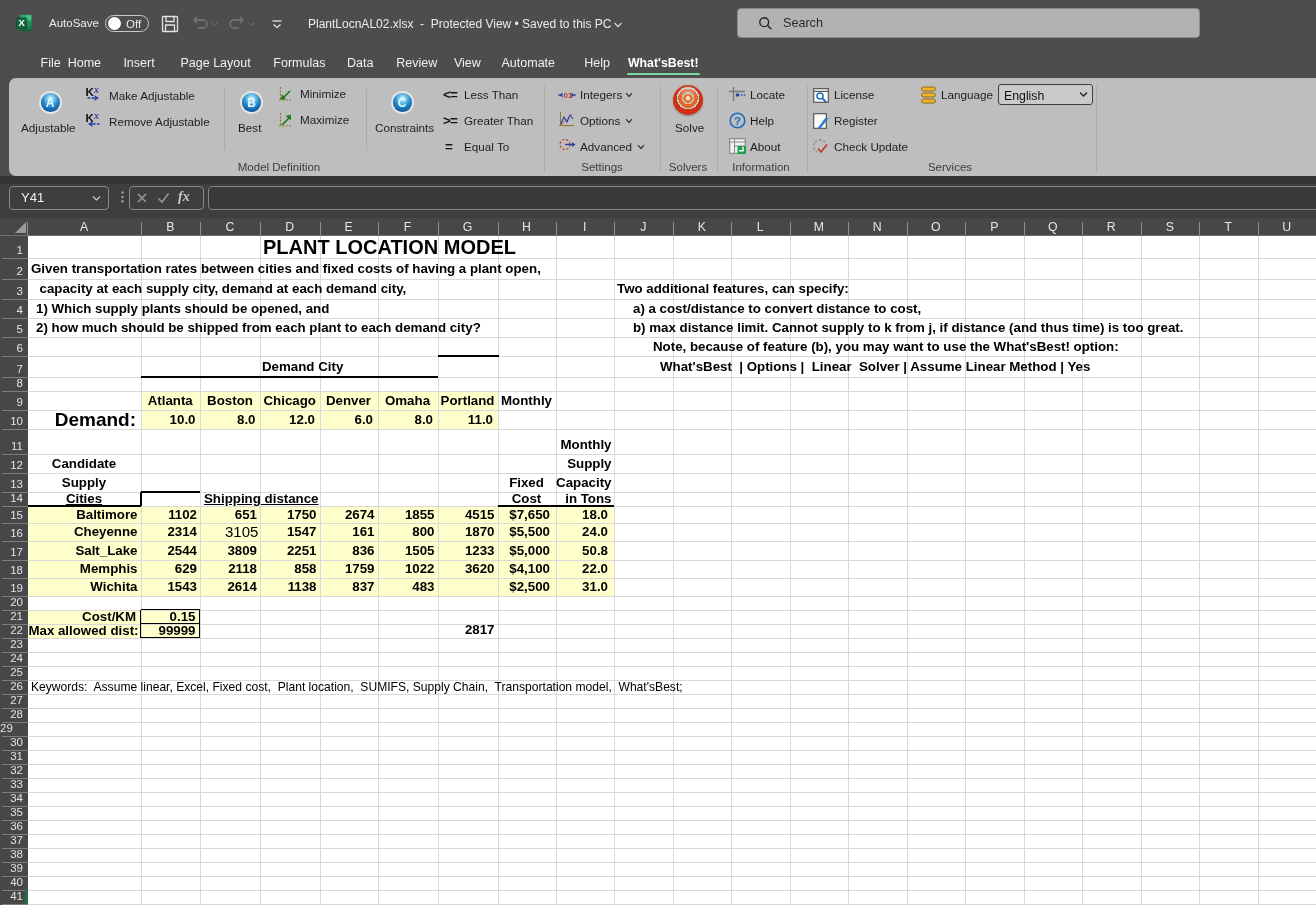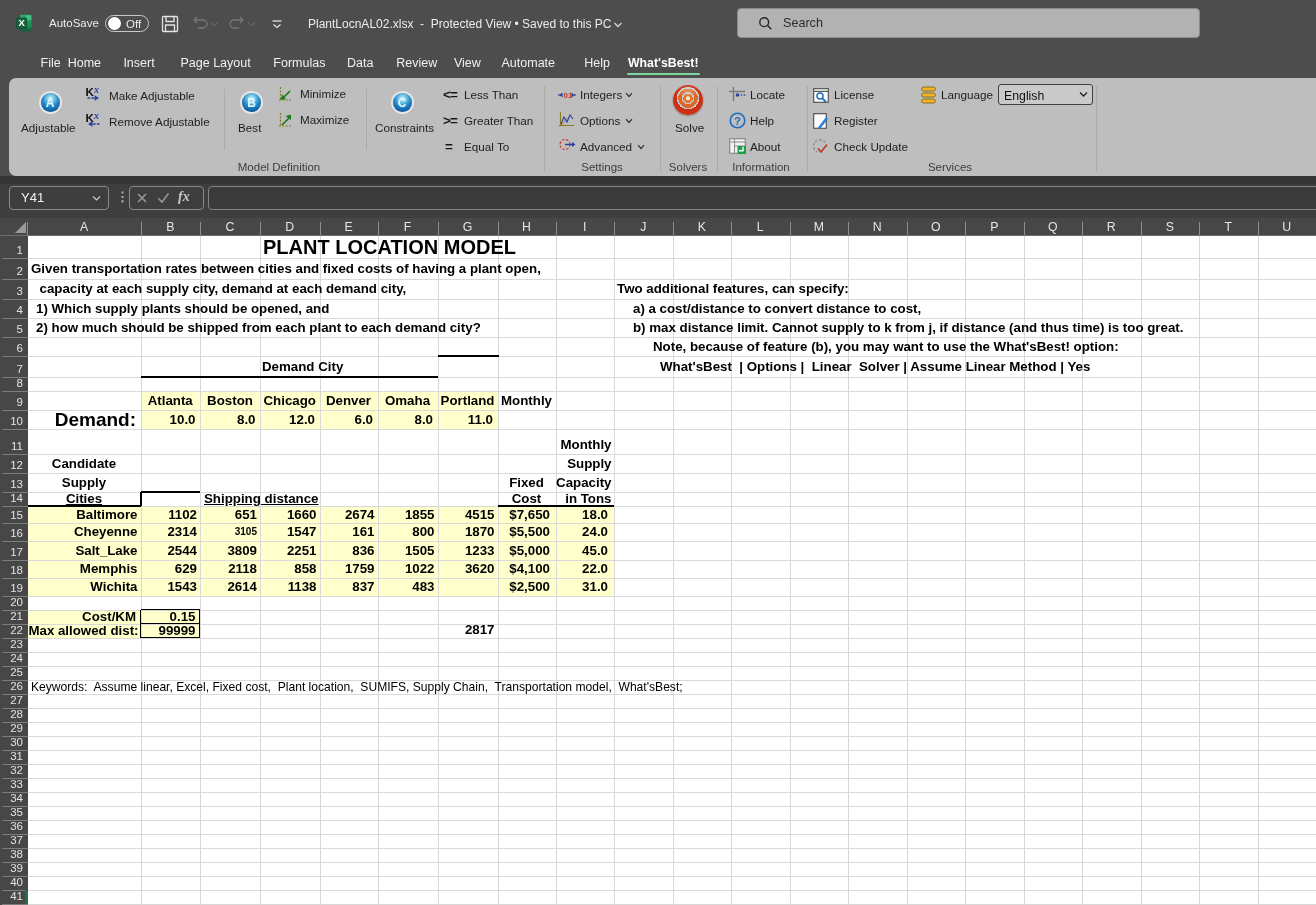--- a/index.html
+++ b/index.html
@@ -375,21 +375,21 @@
 <div class="ab ct" style="left:0;top:651.5px;width:23px;text-align:right;color:#e2e2e2;font-size:11.5px;line-height:13px;">24</div>
 <div class="ab" style="left:2px;top:666.0px;width:25.5px;height:1px;background:#7d7d7d;"></div>
 <div class="ab ct" style="left:0;top:665.5px;width:23px;text-align:right;color:#e2e2e2;font-size:11.5px;line-height:13px;">25</div>
 <div class="ab" style="left:2px;top:680.0px;width:25.5px;height:1px;background:#7d7d7d;"></div>
 <div class="ab ct" style="left:0;top:679.5px;width:23px;text-align:right;color:#e2e2e2;font-size:11.5px;line-height:13px;">26</div>
 <div class="ab" style="left:2px;top:694.0px;width:25.5px;height:1px;background:#7d7d7d;"></div>
 <div class="ab ct" style="left:0;top:693.5px;width:23px;text-align:right;color:#e2e2e2;font-size:11.5px;line-height:13px;">27</div>
 <div class="ab" style="left:2px;top:708.0px;width:25.5px;height:1px;background:#7d7d7d;"></div>
 <div class="ab ct" style="left:0;top:707.5px;width:23px;text-align:right;color:#e2e2e2;font-size:11.5px;line-height:13px;">28</div>
 <div class="ab" style="left:2px;top:722.0px;width:25.5px;height:1px;background:#7d7d7d;"></div>
-<div class="ab ct" style="left:0;top:721.5px;width:23px;text-align:right;color:#e2e2e2;font-size:11.5px;line-height:13px;">29</div>
+<div class="ab ct" style="left:0;top:721.5px;width:23px;color:#e2e2e2;font-size:11.5px;line-height:13px;">29</div>
 <div class="ab" style="left:2px;top:736.0px;width:25.5px;height:1px;background:#7d7d7d;"></div>
 <div class="ab ct" style="left:0;top:735.5px;width:23px;text-align:right;color:#e2e2e2;font-size:11.5px;line-height:13px;">30</div>
 <div class="ab" style="left:2px;top:750.0px;width:25.5px;height:1px;background:#7d7d7d;"></div>
 <div class="ab ct" style="left:0;top:749.5px;width:23px;text-align:right;color:#e2e2e2;font-size:11.5px;line-height:13px;">31</div>
 <div class="ab" style="left:2px;top:764.0px;width:25.5px;height:1px;background:#7d7d7d;"></div>
 <div class="ab ct" style="left:0;top:763.5px;width:23px;text-align:right;color:#e2e2e2;font-size:11.5px;line-height:13px;">32</div>
 <div class="ab" style="left:2px;top:778.0px;width:25.5px;height:1px;background:#7d7d7d;"></div>
 <div class="ab ct" style="left:0;top:777.5px;width:23px;text-align:right;color:#e2e2e2;font-size:11.5px;line-height:13px;">33</div>
 <div class="ab" style="left:2px;top:792.0px;width:25.5px;height:1px;background:#7d7d7d;"></div>
 <div class="ab ct" style="left:0;top:791.5px;width:23px;text-align:right;color:#e2e2e2;font-size:11.5px;line-height:13px;">34</div>
@@ -516,44 +516,44 @@
 <div class="ab ct" style="left:27.50px;top:473.00px;width:113.00px;line-height:19px;text-align:center;font-size:13.3px;font-weight:bold;color:#000;">Supply</div>
 <div class="ab ct" style="left:497.50px;top:473.00px;width:58.00px;line-height:19px;text-align:center;font-size:13.3px;font-weight:bold;color:#000;">Fixed</div>
 <div class="ab ct" style="left:555.50px;top:473.00px;width:56.00px;line-height:19px;text-align:right;font-size:13.3px;font-weight:bold;color:#000;">Capacity</div>
 <div class="ab ct" style="left:27.50px;top:492.00px;width:113.00px;line-height:14px;text-align:center;font-size:13.3px;font-weight:bold;color:#000;"><span style="text-decoration:underline;">Cities</span></div>
 <div class="ab ct" style="left:204.00px;top:492.00px;line-height:14px;font-size:13.3px;font-weight:bold;color:#000;"><span style="text-decoration:underline;">Shipping distance</span></div>
 <div class="ab ct" style="left:497.50px;top:492.00px;width:58.00px;line-height:14px;text-align:center;font-size:13.3px;font-weight:bold;color:#000;">Cost</div>
 <div class="ab ct" style="left:555.50px;top:492.00px;width:56.00px;line-height:14px;text-align:right;font-size:13.3px;font-weight:bold;color:#000;">in&nbsp;Tons</div>
 <div class="ab ct" style="left:27.50px;top:506.00px;width:110.00px;line-height:17px;text-align:right;font-size:13.3px;font-weight:bold;color:#000;">Baltimore</div>
 <div class="ab ct" style="left:140.50px;top:506.00px;width:56.50px;line-height:17px;text-align:right;font-size:13.3px;font-weight:bold;color:#000;">1102</div>
 <div class="ab ct" style="left:200.00px;top:506.00px;width:57.00px;line-height:17px;text-align:right;font-size:13.3px;font-weight:bold;color:#000;">651</div>
-<div class="ab ct" style="left:260.00px;top:506.00px;width:56.50px;line-height:17px;text-align:right;font-size:13.3px;font-weight:bold;color:#000;">1660</div>
+<div class="ab ct" style="left:260.00px;top:506.00px;width:56.50px;line-height:17px;text-align:right;font-size:13.3px;font-weight:bold;color:#000;">1750</div>
 <div class="ab ct" style="left:319.50px;top:506.00px;width:55.00px;line-height:17px;text-align:right;font-size:13.3px;font-weight:bold;color:#000;">2674</div>
 <div class="ab ct" style="left:377.50px;top:506.00px;width:57.00px;line-height:17px;text-align:right;font-size:13.3px;font-weight:bold;color:#000;">1855</div>
 <div class="ab ct" style="left:437.50px;top:506.00px;width:57.00px;line-height:17px;text-align:right;font-size:13.3px;font-weight:bold;color:#000;">4515</div>
 <div class="ab ct" style="left:497.50px;top:506.00px;width:52.50px;line-height:17px;text-align:right;font-size:13.3px;font-weight:bold;color:#000;">$7,650</div>
 <div class="ab ct" style="left:555.50px;top:506.00px;width:52.50px;line-height:17px;text-align:right;font-size:13.3px;font-weight:bold;color:#000;">18.0</div>
 <div class="ab ct" style="left:27.50px;top:523.00px;width:110.00px;line-height:18px;text-align:right;font-size:13.3px;font-weight:bold;color:#000;">Cheyenne</div>
 <div class="ab ct" style="left:140.50px;top:523.00px;width:56.50px;line-height:18px;text-align:right;font-size:13.3px;font-weight:bold;color:#000;">2314</div>
-<div class="ab ct" style="left:200.00px;top:523.00px;width:57.00px;line-height:18px;text-align:right;font-size:10px;font-weight:bold;color:#000;padding-left:25px;">3105</div>
+<div class="ab ct" style="left:200.00px;top:523.00px;width:57.00px;line-height:18px;text-align:right;font-size:15px;font-weight:normal;color:#000;padding-left:25px;">3105</div>
 <div class="ab ct" style="left:260.00px;top:523.00px;width:56.50px;line-height:18px;text-align:right;font-size:13.3px;font-weight:bold;color:#000;">1547</div>
 <div class="ab ct" style="left:319.50px;top:523.00px;width:55.00px;line-height:18px;text-align:right;font-size:13.3px;font-weight:bold;color:#000;">161</div>
 <div class="ab ct" style="left:377.50px;top:523.00px;width:57.00px;line-height:18px;text-align:right;font-size:13.3px;font-weight:bold;color:#000;">800</div>
 <div class="ab ct" style="left:437.50px;top:523.00px;width:57.00px;line-height:18px;text-align:right;font-size:13.3px;font-weight:bold;color:#000;">1870</div>
 <div class="ab ct" style="left:497.50px;top:523.00px;width:52.50px;line-height:18px;text-align:right;font-size:13.3px;font-weight:bold;color:#000;">$5,500</div>
 <div class="ab ct" style="left:555.50px;top:523.00px;width:52.50px;line-height:18px;text-align:right;font-size:13.3px;font-weight:bold;color:#000;">24.0</div>
 <div class="ab ct" style="left:27.50px;top:541.00px;width:110.00px;line-height:19px;text-align:right;font-size:13.3px;font-weight:bold;color:#000;">Salt_Lake</div>
 <div class="ab ct" style="left:140.50px;top:541.00px;width:56.50px;line-height:19px;text-align:right;font-size:13.3px;font-weight:bold;color:#000;">2544</div>
 <div class="ab ct" style="left:200.00px;top:541.00px;width:57.00px;line-height:19px;text-align:right;font-size:13.3px;font-weight:bold;color:#000;">3809</div>
 <div class="ab ct" style="left:260.00px;top:541.00px;width:56.50px;line-height:19px;text-align:right;font-size:13.3px;font-weight:bold;color:#000;">2251</div>
 <div class="ab ct" style="left:319.50px;top:541.00px;width:55.00px;line-height:19px;text-align:right;font-size:13.3px;font-weight:bold;color:#000;">836</div>
 <div class="ab ct" style="left:377.50px;top:541.00px;width:57.00px;line-height:19px;text-align:right;font-size:13.3px;font-weight:bold;color:#000;">1505</div>
 <div class="ab ct" style="left:437.50px;top:541.00px;width:57.00px;line-height:19px;text-align:right;font-size:13.3px;font-weight:bold;color:#000;">1233</div>
 <div class="ab ct" style="left:497.50px;top:541.00px;width:52.50px;line-height:19px;text-align:right;font-size:13.3px;font-weight:bold;color:#000;">$5,000</div>
-<div class="ab ct" style="left:555.50px;top:541.00px;width:52.50px;line-height:19px;text-align:right;font-size:13.3px;font-weight:bold;color:#000;">45.0</div>
+<div class="ab ct" style="left:555.50px;top:541.00px;width:52.50px;line-height:19px;text-align:right;font-size:13.3px;font-weight:bold;color:#000;">50.8</div>
 <div class="ab ct" style="left:27.50px;top:560.00px;width:110.00px;line-height:18px;text-align:right;font-size:13.3px;font-weight:bold;color:#000;">Memphis</div>
 <div class="ab ct" style="left:140.50px;top:560.00px;width:56.50px;line-height:18px;text-align:right;font-size:13.3px;font-weight:bold;color:#000;">629</div>
 <div class="ab ct" style="left:200.00px;top:560.00px;width:57.00px;line-height:18px;text-align:right;font-size:13.3px;font-weight:bold;color:#000;">2118</div>
 <div class="ab ct" style="left:260.00px;top:560.00px;width:56.50px;line-height:18px;text-align:right;font-size:13.3px;font-weight:bold;color:#000;">858</div>
 <div class="ab ct" style="left:319.50px;top:560.00px;width:55.00px;line-height:18px;text-align:right;font-size:13.3px;font-weight:bold;color:#000;">1759</div>
 <div class="ab ct" style="left:377.50px;top:560.00px;width:57.00px;line-height:18px;text-align:right;font-size:13.3px;font-weight:bold;color:#000;">1022</div>
 <div class="ab ct" style="left:437.50px;top:560.00px;width:57.00px;line-height:18px;text-align:right;font-size:13.3px;font-weight:bold;color:#000;">3620</div>
 <div class="ab ct" style="left:497.50px;top:560.00px;width:52.50px;line-height:18px;text-align:right;font-size:13.3px;font-weight:bold;color:#000;">$4,100</div>
 <div class="ab ct" style="left:555.50px;top:560.00px;width:52.50px;line-height:18px;text-align:right;font-size:13.3px;font-weight:bold;color:#000;">22.0</div>
 <div class="ab ct" style="left:27.50px;top:578.00px;width:110.00px;line-height:18px;text-align:right;font-size:13.3px;font-weight:bold;color:#000;">Wichita</div>

